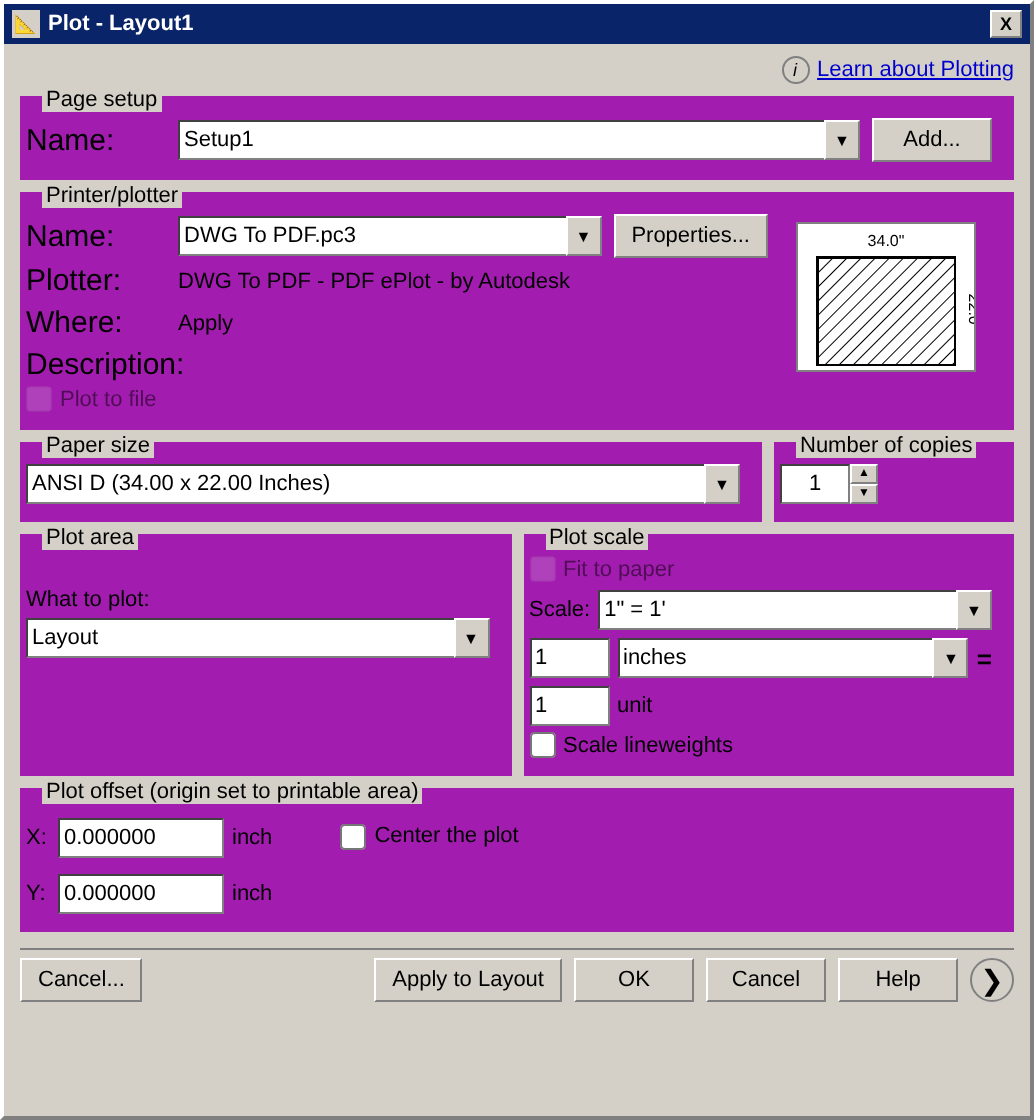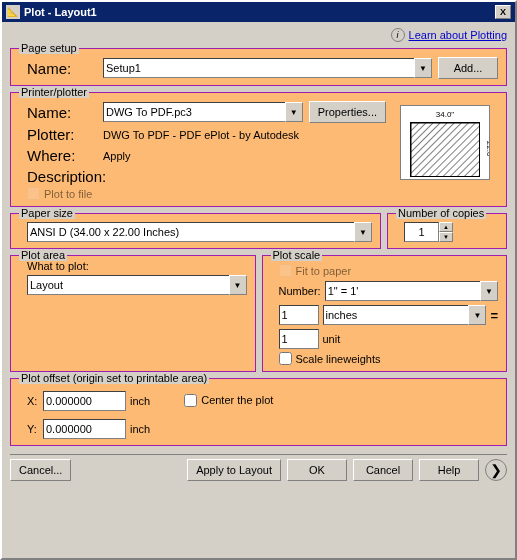--- a/index.html
+++ b/index.html
@@ -94,24 +94,24 @@
       color: #000;
       background: #d4d0c8;
     }
     .learn-link {
       color: #0000cc;
       text-decoration: underline;
       cursor: pointer;
       font-size: 11px;
     }
     .group-box {
-      border: 1px solid #a21caf;
-      padding: 4px 8px 6px 16px;
+      border: 3px solid #a21caf;
+      padding: 4px 8px 6px 0;
       position: relative;
-      background: #fdba74;
+      background: #a21caf;
     }
     .group-label {
       position: absolute;
       top: -7px;
       left: 8px;
       background: #d4d0c8;
       padding: 0 2px;
       font-size: 11px;
     }
     .form-row {
@@ -434,40 +434,40 @@
               <div class="spinner-btn">▼</div>
             </div>
           </div>
         </div>
       </div>
     </div>
 
     <div class="mid-section">
       <div class="group-box" style="flex:1;">
         <span class="group-label">Plot area</span>
-        <div style="margin-top:0;">
+        <div style="margin-top:20px;">
           <span class="static-text">What to plot:</span>
         </div>
         <div style="margin-top:3px;">
           <div class="select-wrapper">
             <select style="width:110px;">
               <option>Layout</option>
             </select>
             <div class="select-arrow">▼</div>
           </div>
         </div>
       </div>
       <div class="group-box" style="flex:1;">
         <span class="group-label">Plot scale</span>
         <div class="checkbox-row checkbox-disabled" style="margin-top:4px;">
           <input type="checkbox" disabled="" style="opacity: 0.5;">
           <span class="static-text">Fit to paper</span>
         </div>
         <div class="scale-row">
-          <span class="static-text">Number:</span>
+          <span class="static-text">Scale:</span>
           <div class="select-wrapper" style="flex:1;">
             <select style="width:100%;">
               <option>1" = 1'</option>
             </select>
             <div class="select-arrow">▼</div>
           </div>
         </div>
         <div class="scale-row">
           <input type="text" class="scale-num-input" value="1" style="">
           <div class="select-wrapper" style="width:65px;">

